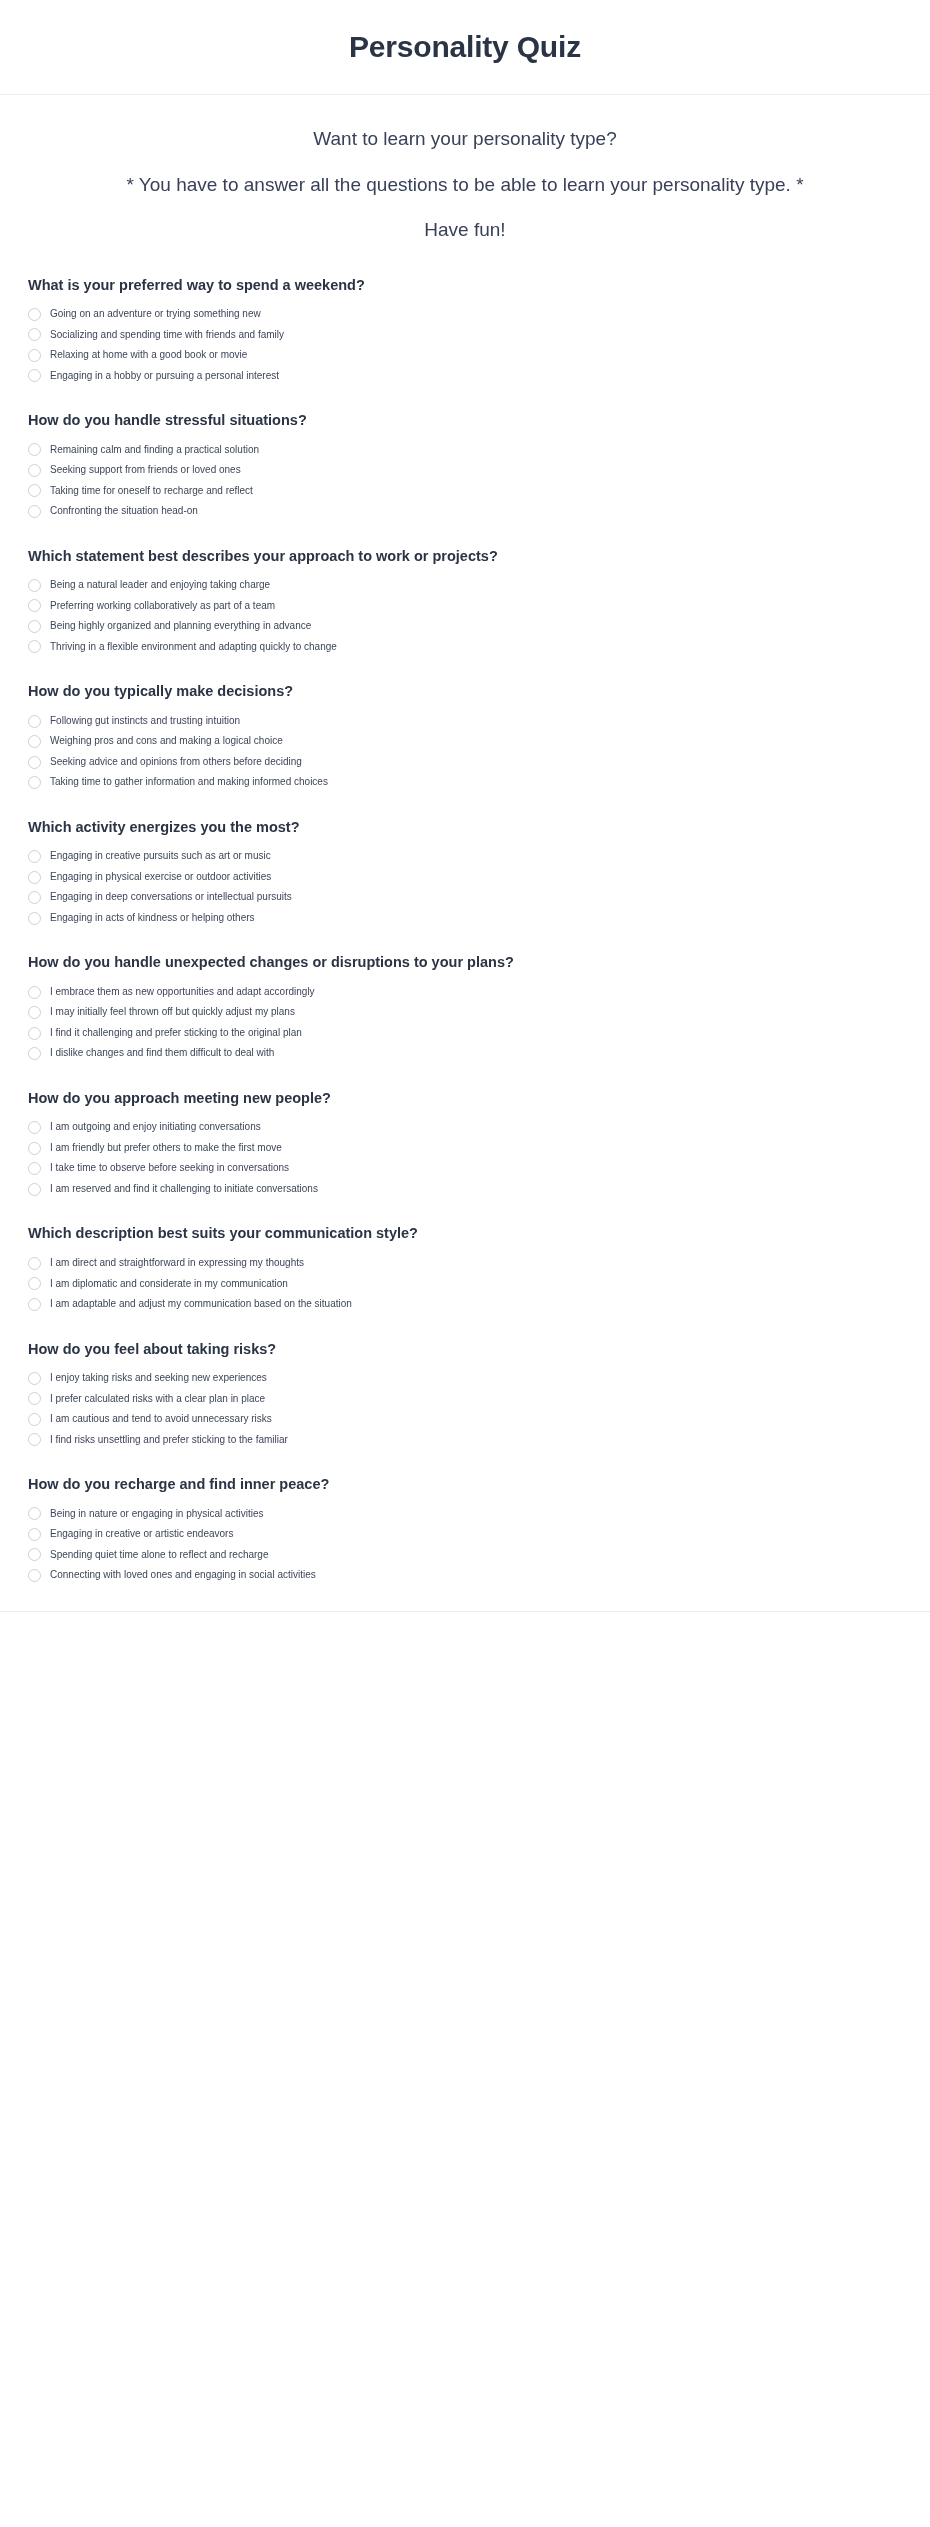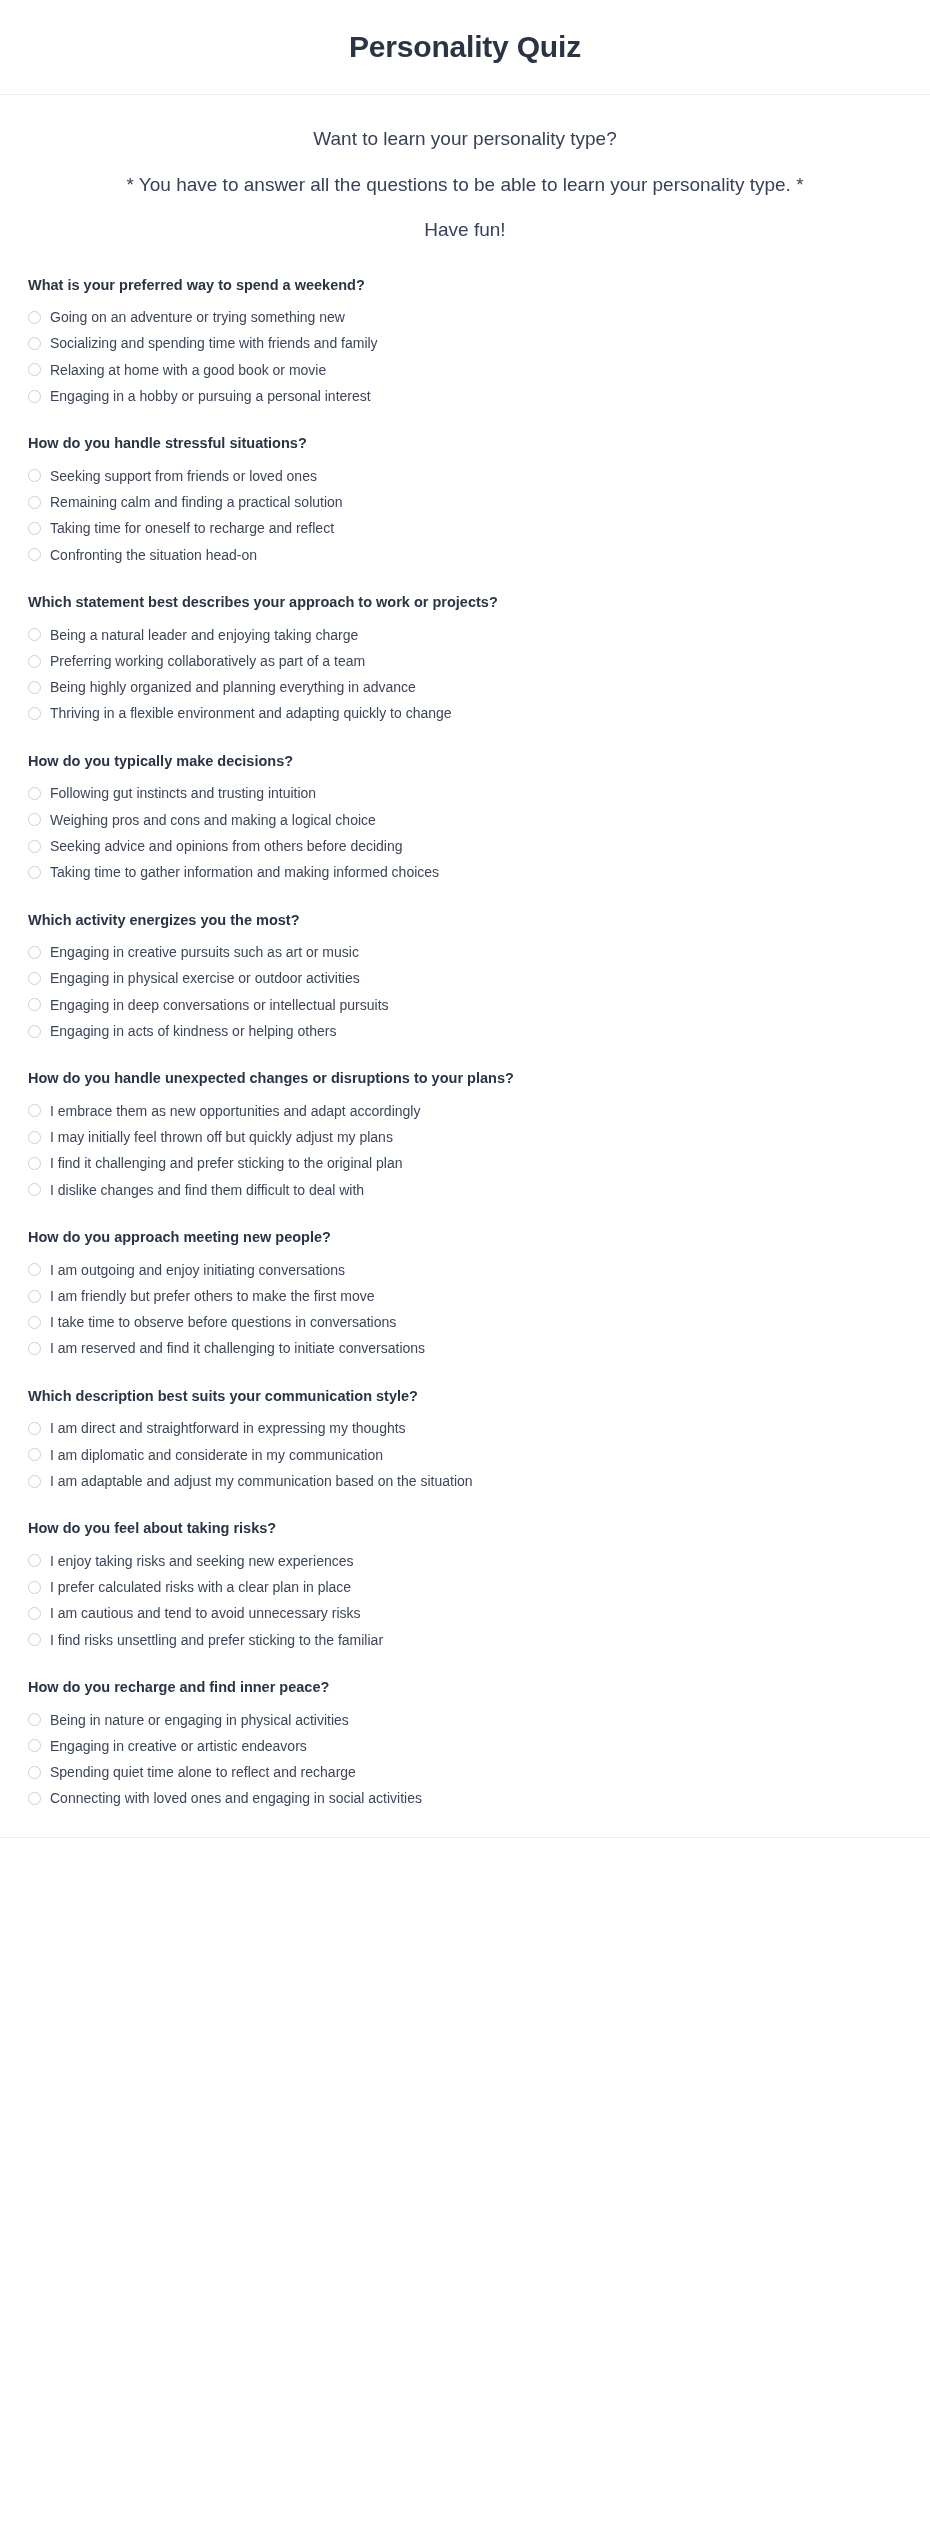--- a/index.html
+++ b/index.html
@@ -85,21 +85,21 @@
     width: 13px;
     height: 13px;
     border-radius: 50%;
     border: 1.3px solid #cdd0d7;
     background: #ffffff;
     margin-right: 9px;
     margin-left: 1px;
     display: inline-block;
   }
   .option-label {
-    font-size: 14px;
+    font-size: 10px;
     color: #3d4558;
     line-height: 1.45;
     font-weight: normal;
     user-select: none;
   }
 
   .bottom-divider {
     border-top: 1px solid #ececec;
     margin-top: 11px;
     width: 100%;
@@ -137,28 +137,28 @@
         </label>
         <label class="option-row">
           <span class="radio"></span>
           <span class="option-label">Engaging in a hobby or pursuing a personal interest</span>
         </label>
       </div>
       <div class="question-block">
         <div class="question-title">How do you handle stressful situations?</div>
         <label class="option-row">
           <span class="radio"></span>
+          <span class="option-label">Remaining calm and finding a practical solution</span>
+        </label>
+        <label class="option-row">
+          <span class="radio"></span>
           <span class="option-label">Seeking support from friends or loved ones</span>
         </label>
         <label class="option-row">
           <span class="radio"></span>
-          <span class="option-label">Remaining calm and finding a practical solution</span>
-        </label>
-        <label class="option-row">
-          <span class="radio"></span>
           <span class="option-label">Taking time for oneself to recharge and reflect</span>
         </label>
         <label class="option-row">
           <span class="radio"></span>
           <span class="option-label">Confronting the situation head-on</span>
         </label>
       </div>
       <div class="question-block">
         <div class="question-title">Which statement best describes your approach to work or projects?</div>
         <label class="option-row">
@@ -240,21 +240,21 @@
         <label class="option-row">
           <span class="radio"></span>
           <span class="option-label">I am outgoing and enjoy initiating conversations</span>
         </label>
         <label class="option-row">
           <span class="radio"></span>
           <span class="option-label">I am friendly but prefer others to make the first move</span>
         </label>
         <label class="option-row">
           <span class="radio"></span>
-          <span class="option-label">I take time to observe before questions in conversations</span>
+          <span class="option-label">I take time to observe before seeking in conversations</span>
         </label>
         <label class="option-row">
           <span class="radio"></span>
           <span class="option-label">I am reserved and find it challenging to initiate conversations</span>
         </label>
       </div>
       <div class="question-block">
         <div class="question-title">Which description best suits your communication style?</div>
         <label class="option-row">
           <span class="radio"></span>

